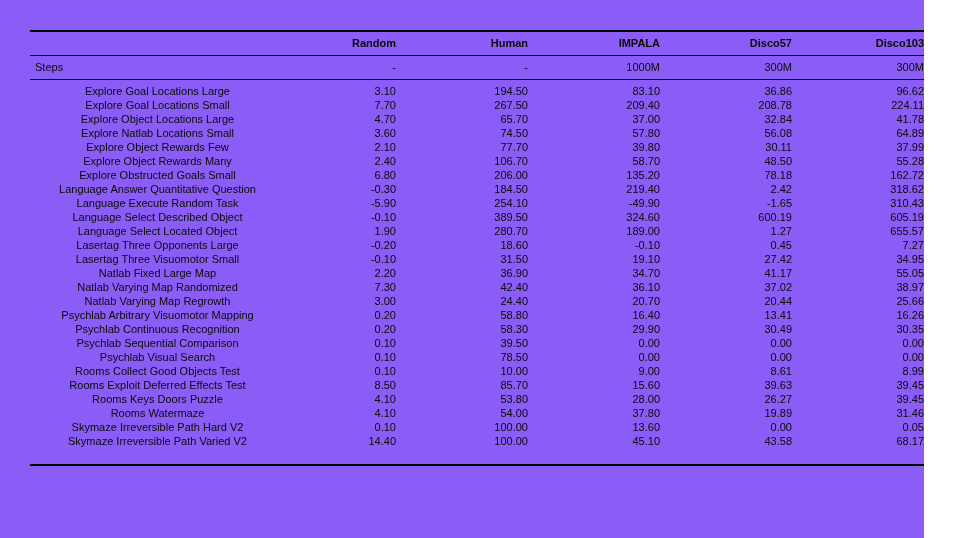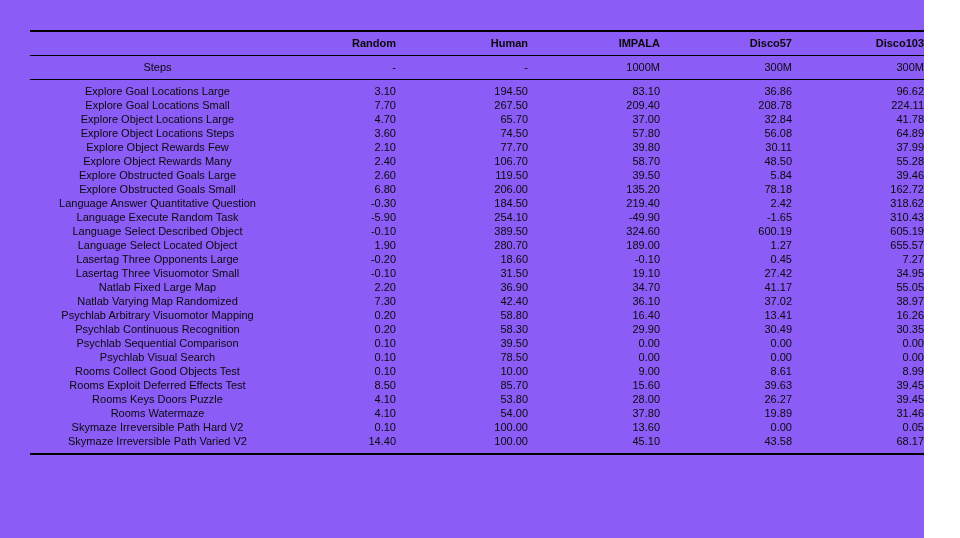--- a/index.html
+++ b/index.html
@@ -40,29 +40,29 @@
   }
   tr.head th.num { text-align: right; padding-right: 16px; }
   tr.head th.name { text-align: left; padding-left: 5px; }
   tr.steps td {
     border-bottom: 1px solid #000;
     padding: 5px 0 5px 0;
     line-height: 13px;
     font-weight: normal;
   }
   tr.steps td.num { text-align: right; padding-right: 16px; }
-  tr.steps td.name { text-align: center; padding-left: 5px; }
+  tr.steps td.name { text-align: left; padding-left: 5px; }
   tbody td {
     padding: 0;
     line-height: 14px;
     white-space: nowrap;
     overflow: hidden;
   }
   tbody tr:first-child td { padding-top: 4px; }
-  tbody tr:last-child td { padding-bottom: 5px; }
+  tbody tr:last-child td { padding-bottom: 16px; }
   tbody td.name { text-align: center; padding-left: 5px; }
   tbody td.num { text-align: right; padding-right: 16px; }
   td.b, th.b { font-weight: normal; }
 </style>
 </head>
 <body>
 
 <div class="page">
   <div class="table-wrap">
     <table class="results">
@@ -111,21 +111,21 @@
           </tr>
           <tr>
             <td class="name">Explore Object Locations Large</td>
             <td class="num">4.70</td>
             <td class="num">65.70</td>
             <td class="num">37.00</td>
             <td class="num">32.84</td>
             <td class="num b">41.78</td>
           </tr>
           <tr>
-            <td class="name">Explore Object Locations Steps</td>
+            <td class="name">Explore Natlab Locations Small</td>
             <td class="num">3.60</td>
             <td class="num">74.50</td>
             <td class="num">57.80</td>
             <td class="num">56.08</td>
             <td class="num b">64.89</td>
           </tr>
           <tr>
             <td class="name">Explore Object Rewards Few</td>
             <td class="num">2.10</td>
             <td class="num">77.70</td>
@@ -135,28 +135,20 @@
           </tr>
           <tr>
             <td class="name">Explore Object Rewards Many</td>
             <td class="num">2.40</td>
             <td class="num">106.70</td>
             <td class="num b">58.70</td>
             <td class="num">48.50</td>
             <td class="num">55.28</td>
           </tr>
           <tr>
-            <td class="name">Explore Obstructed Goals Large</td>
-            <td class="num">2.60</td>
-            <td class="num">119.50</td>
-            <td class="num b">39.50</td>
-            <td class="num">5.84</td>
-            <td class="num">39.46</td>
-          </tr>
-          <tr>
             <td class="name">Explore Obstructed Goals Small</td>
             <td class="num">6.80</td>
             <td class="num">206.00</td>
             <td class="num">135.20</td>
             <td class="num">78.18</td>
             <td class="num b">162.72</td>
           </tr>
           <tr>
             <td class="name">Language Answer Quantitative Question</td>
             <td class="num">-0.30</td>
@@ -215,20 +207,28 @@
           </tr>
           <tr>
             <td class="name">Natlab Varying Map Randomized</td>
             <td class="num">7.30</td>
             <td class="num">42.40</td>
             <td class="num">36.10</td>
             <td class="num">37.02</td>
             <td class="num b">38.97</td>
           </tr>
           <tr>
+            <td class="name">Natlab Varying Map Regrowth</td>
+            <td class="num">3.00</td>
+            <td class="num">24.40</td>
+            <td class="num">20.70</td>
+            <td class="num">20.44</td>
+            <td class="num b">25.66</td>
+          </tr>
+          <tr>
             <td class="name">Psychlab Arbitrary Visuomotor Mapping</td>
             <td class="num">0.20</td>
             <td class="num">58.80</td>
             <td class="num b">16.40</td>
             <td class="num">13.41</td>
             <td class="num">16.26</td>
           </tr>
           <tr>
             <td class="name">Psychlab Continuous Recognition</td>
             <td class="num">0.20</td>

